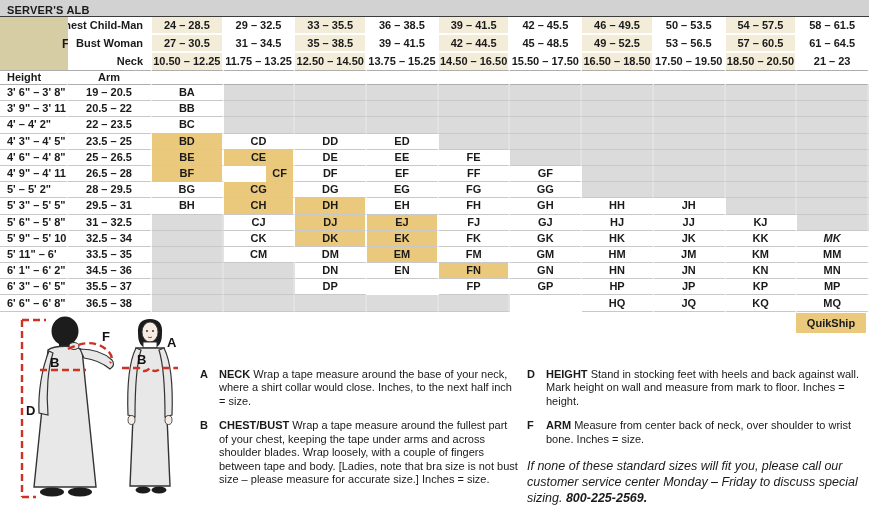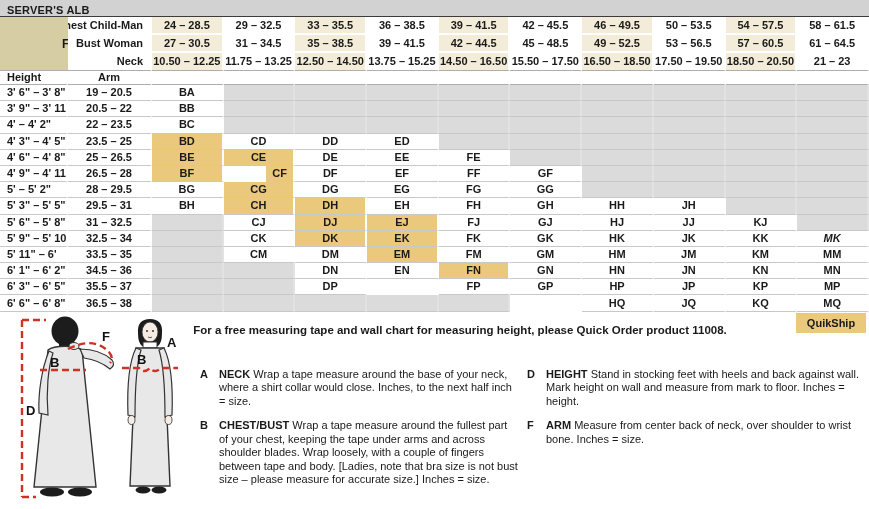--- a/index.html
+++ b/index.html
@@ -288,21 +288,20 @@
       <div class="cell bodyc" style="grid-area: 18 / 10;">JQ</div>
       <div class="cell bodyc" style="grid-area: 18 / 11;">KQ</div>
       <div class="cell bodyc" style="grid-area: 18 / 12;">MQ</div>
     </div>
 
   <div class="footer">
 
     <div class="quikship">QuikShip</div>
 
     <div class="note">
-      <div>For a free measuring tape and wall chart for measuring height, please Quick Order product 11008.</div>
     </div>
 
     <svg class="illo" width="196" height="192" viewBox="0 0 196 192">
 
       <g>
         <ellipse cx="63" cy="15" rx="13.5" ry="14.5" fill="#1c1c1c"></ellipse>
         <rect x="57" y="24" width="12" height="8" fill="#1c1c1c"></rect>
         <path d="M46,34 C52,29 74,29 80,34 L94,171 L32,171 Z" fill="#e8e8e8" stroke="#333" stroke-width="1.4"></path>
         <path d="M47,35 C40,52 36,76 37,97 L46,99 C44,76 46,52 51,37 Z" fill="#e8e8e8" stroke="#333" stroke-width="1.2"></path>
         <path d="M78,33 Q98,33 110,44 Q114,49 108,53 Q97,44 82,42 Z" fill="#e8e8e8" stroke="#333" stroke-width="1.2"></path>
@@ -344,17 +343,18 @@
 
     <div class="cols">
       <div class="col" id="colLeft">
           <div class="instr"><span class="key">A</span><span class="ttl">NECK</span> <span>Wrap a tape measure around the base of your neck, where a shirt collar would close. Inches, to the next half inch = size.</span></div>
           <div class="instr"><span class="key">B</span><span class="ttl">CHEST/BUST</span> <span>Wrap a tape measure around the fullest part of your chest, keeping the tape under arms and across shoulder blades. Wrap loosely, with a couple of fingers between tape and body. [Ladies, note that bra size is not bust size – please measure for accurate size.] Inches = size.</span></div>
         </div>
       <div class="col" id="colRight">
 
       <div class="instr"><span class="key">D</span><span class="ttl">HEIGHT</span> <span>Stand in stocking feet with heels and back against wall. Mark height on wall and measure from mark to floor. Inches = height.</span></div>
           <div class="instr"><span class="key">F</span><span class="ttl">ARM</span> <span>Measure from center back of neck, over shoulder to wrist bone. Inches = size.</span></div>
+          <p class="special"><span>If none of these standard sizes will fit you, please call our customer service center Monday – Friday to discuss special sizing.</span> <b>800-225-2569.</b></p>
         </div>
     </div>
 
   </div>
 </div>
 
 </body></html>

